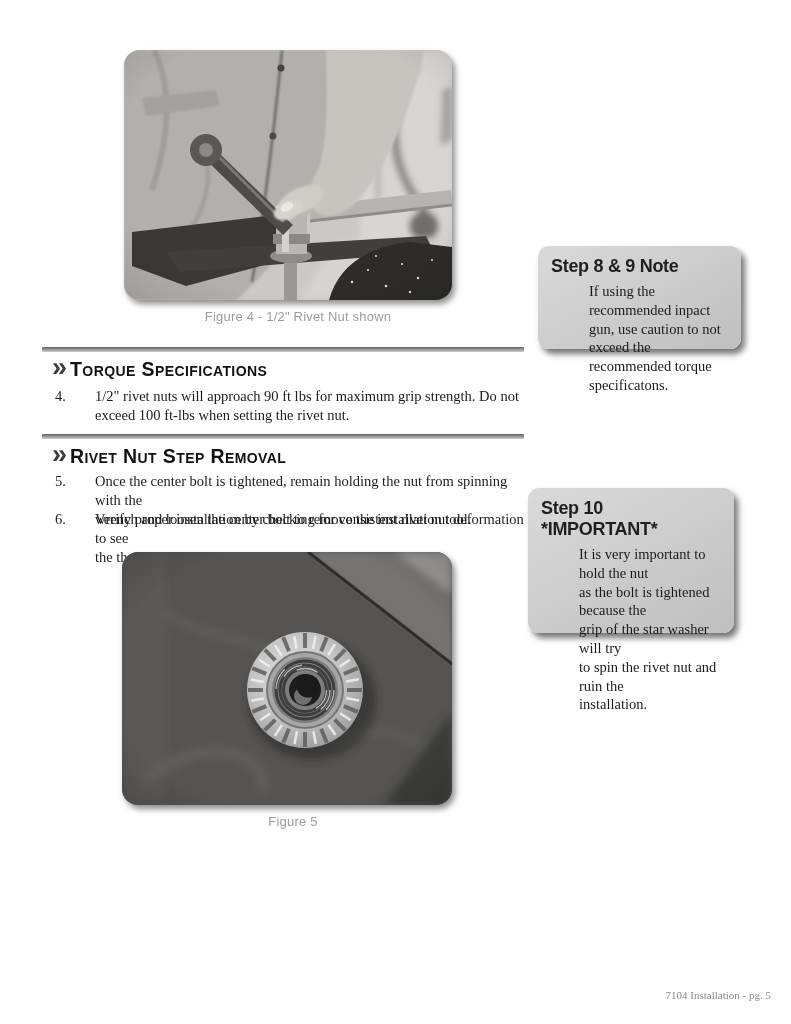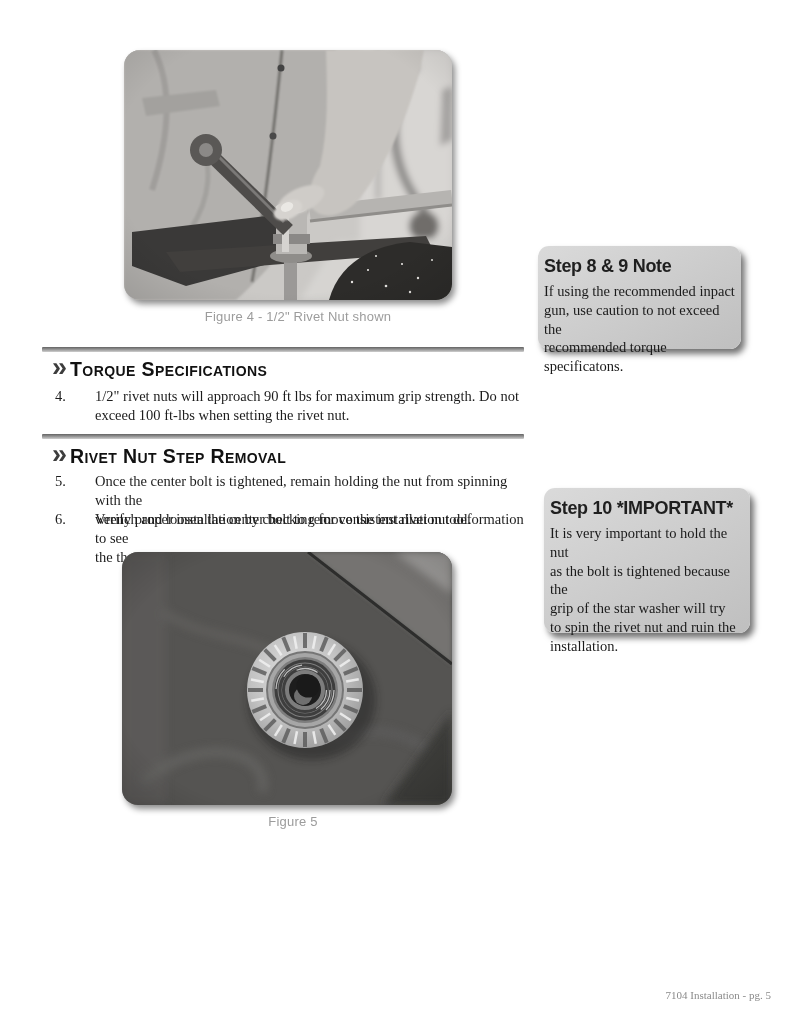--- a/index.html
+++ b/index.html
@@ -68,30 +68,30 @@
     font-family:"Liberation Sans", sans-serif;
     color:#9c9c9c; font-size:13px;
   }
 
   
   .note-card {
     position:absolute;
     background:linear-gradient(150deg,#dadada 0%,#cecece 45%,#bfbfbf 100%);
     border-radius:11px;
     box-shadow:4px 5px 6px rgba(0,0,0,0.55);
-    padding:10px 6px;
+    padding:10px 13px;
   }
   #note-1 { left:538px; top:246px; width:203px; height:103px; }
-  #note-2 { left:544px; top:488px; width:206px; height:145px; }
+  #note-2 { left:528px; top:488px; width:206px; height:145px; }
   .note-title {
     font-family:"Liberation Sans", sans-serif; font-weight:bold;
     font-size:18px; color:#1f1f1f; letter-spacing:-0.3px; margin-bottom:5px;
   }
   .note-body {
-    font-size:14.5px; color:#1a1a1a; line-height:18.8px; white-space:pre-line;
+    font-size:14.5px; color:#1a1a1a; line-height:18.8px; white-space:pre-line;margin-left:38px;
   }
 
   
   .page-footer {
     position:absolute; top:989px; right:20px;
     font-size:11px; color:#8a8a8a;
   }
 </style>
 </head>
 <body>

